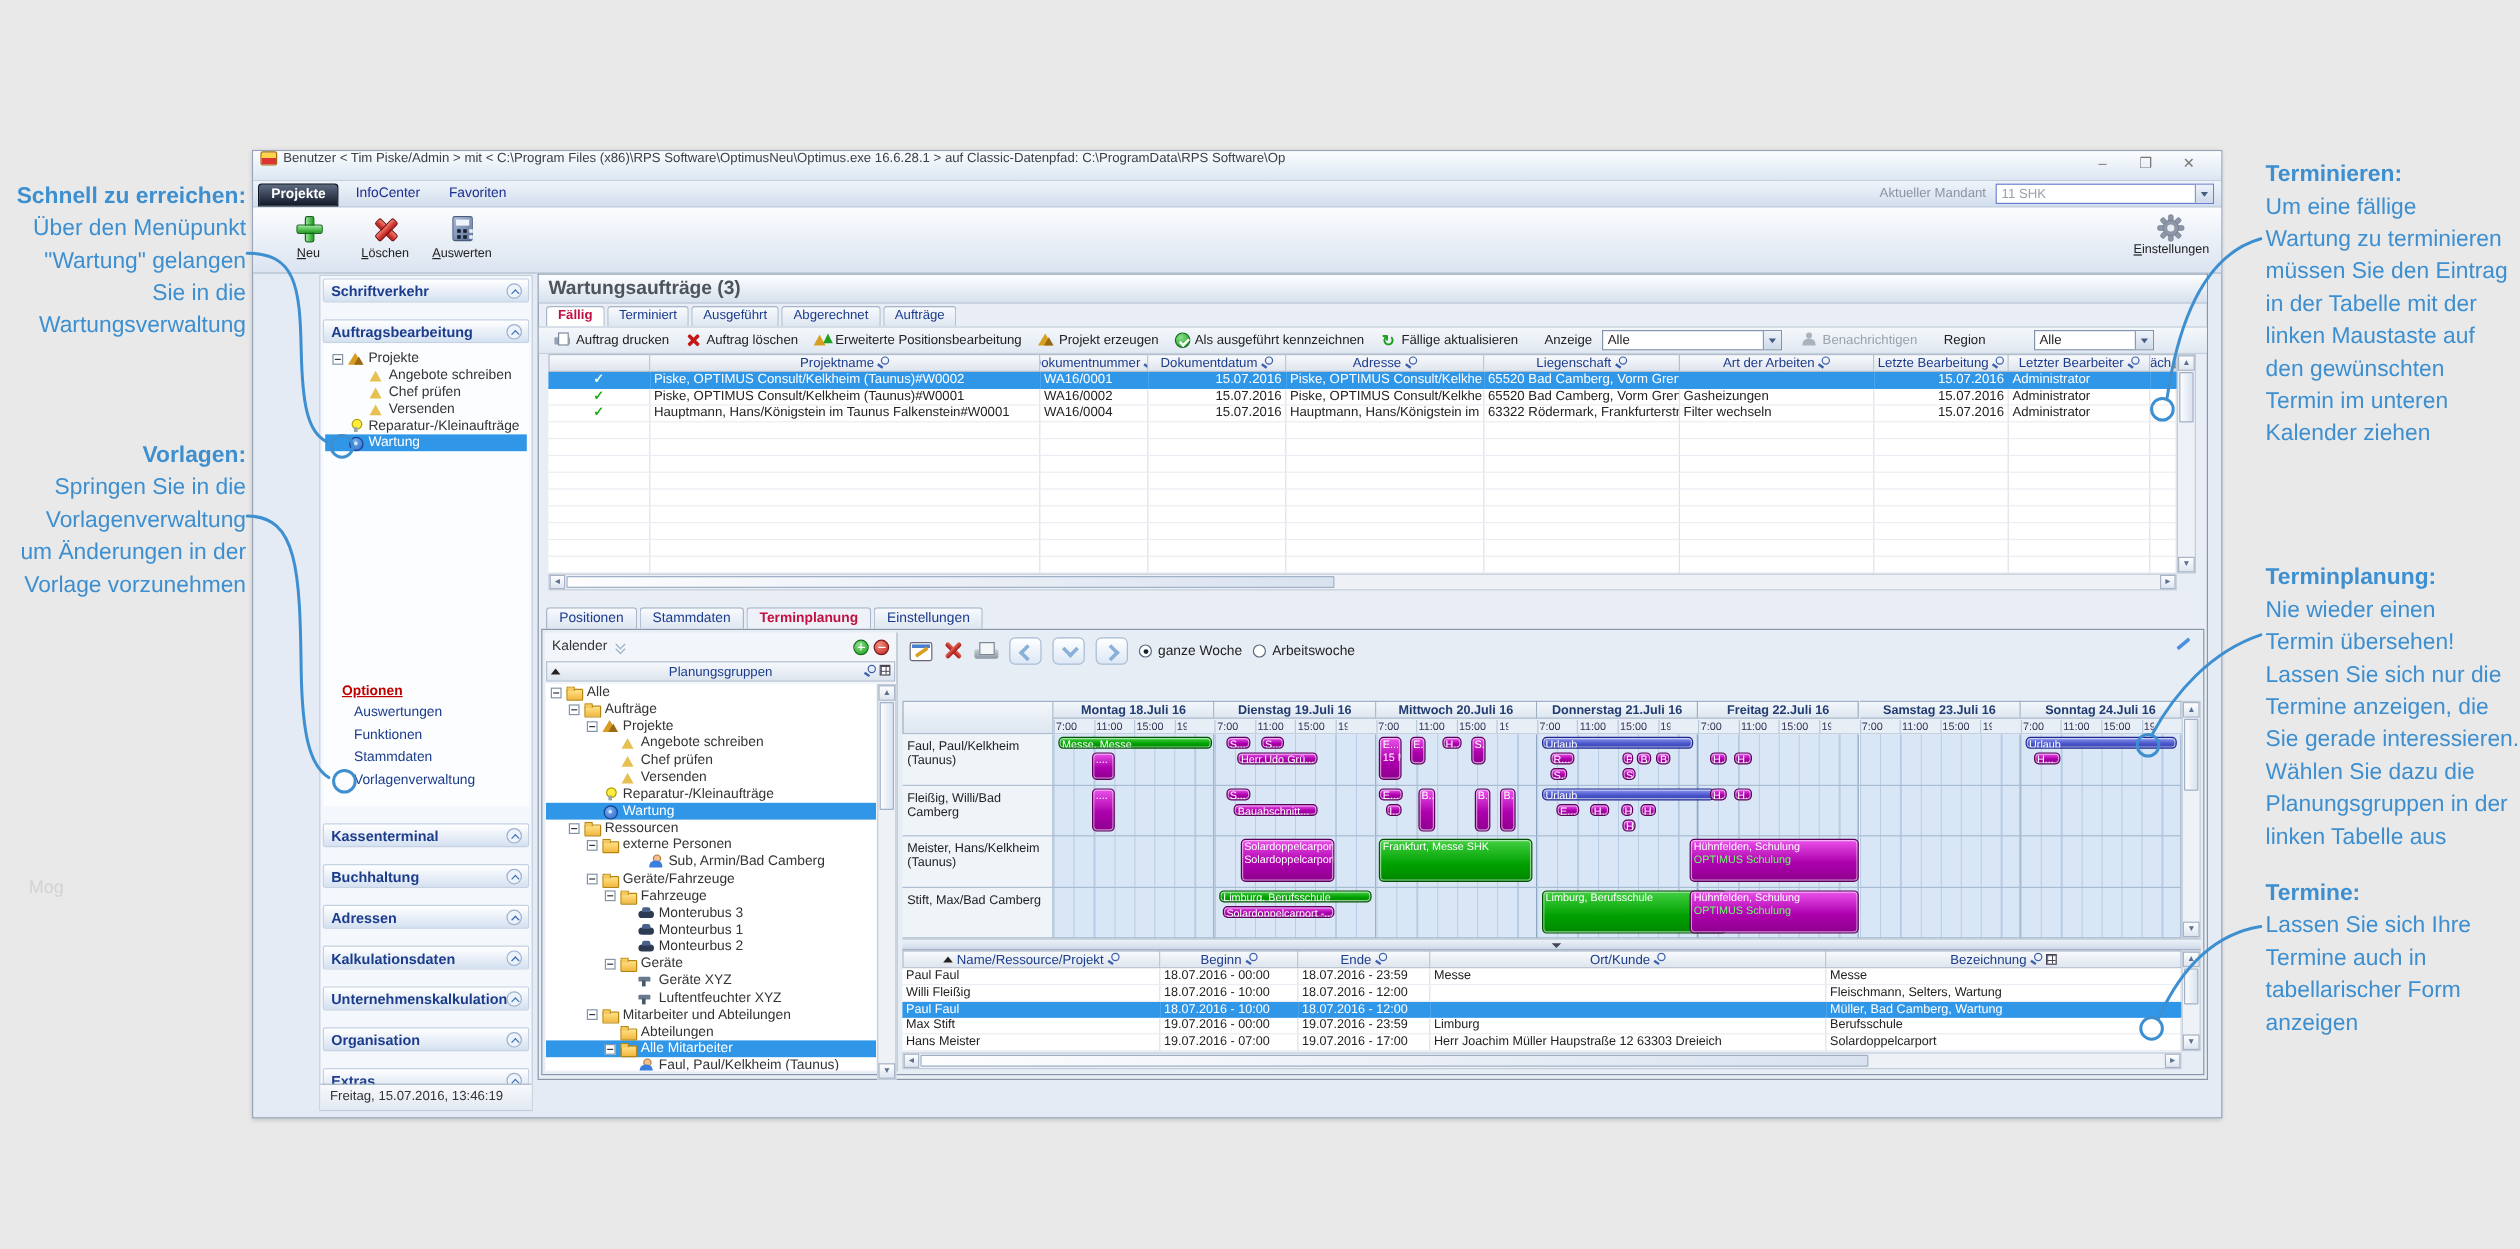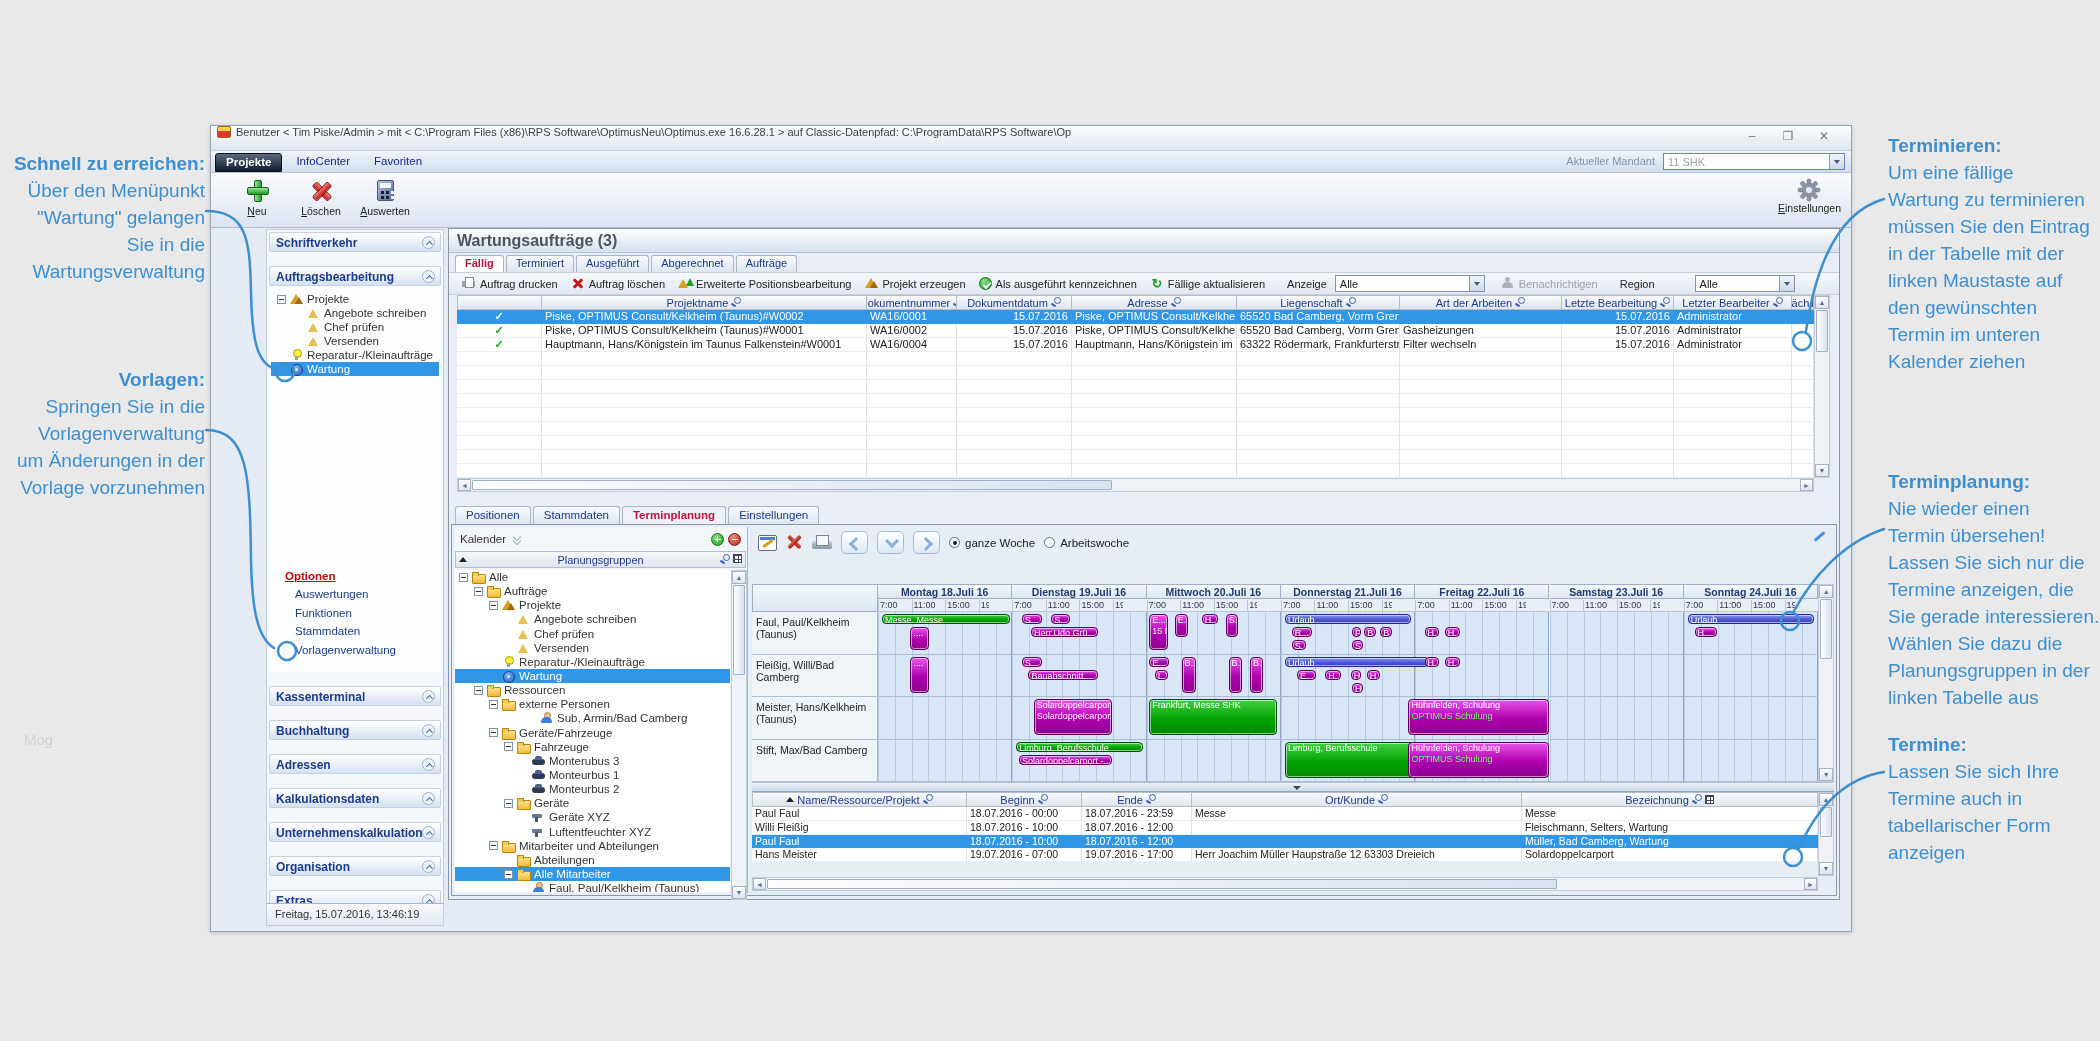--- a/index.html
+++ b/index.html
@@ -941,20 +941,27 @@
                 <div class="ecell" style="width: 296px;">Fleischmann, Selters, Wartung</div>
               </div>
               <div class="erow sel">
                 <div class="ecell" style="width: 215px;">Paul Faul</div>
                 <div class="ecell" style="width: 115px;">18.07.2016 - 10:00</div>
                 <div class="ecell" style="width: 110px;">18.07.2016 - 12:00</div>
                 <div class="ecell" style="width: 330px;"></div>
                 <div class="ecell" style="width: 296px;">Müller, Bad Camberg, Wartung</div>
               </div>
               <div class="erow">
+                <div class="ecell" style="width: 215px;">Max Stift</div>
+                <div class="ecell" style="width: 115px;">19.07.2016 - 00:00</div>
+                <div class="ecell" style="width: 110px;">19.07.2016 - 23:59</div>
+                <div class="ecell" style="width: 330px;">Limburg</div>
+                <div class="ecell" style="width: 296px;">Berufsschule</div>
+              </div>
+              <div class="erow">
                 <div class="ecell" style="width: 215px;">Hans Meister</div>
                 <div class="ecell" style="width: 115px;">19.07.2016 - 07:00</div>
                 <div class="ecell" style="width: 110px;">19.07.2016 - 17:00</div>
                 <div class="ecell" style="width: 330px;">Herr Joachim Müller Haupstraße 12 63303 Dreieich</div>
                 <div class="ecell" style="width: 296px;">Solardoppelcarport</div>
               </div>
             </div>
           <div id="ev-vsb">
               <div class="sb" style="left: 1066px; top: 265px; width: 16px; height: 84px; position: absolute;">
                 <div class="sbtn" style="left: 0px; right: 0px; top: 0px; height: 13px;">▲</div>

